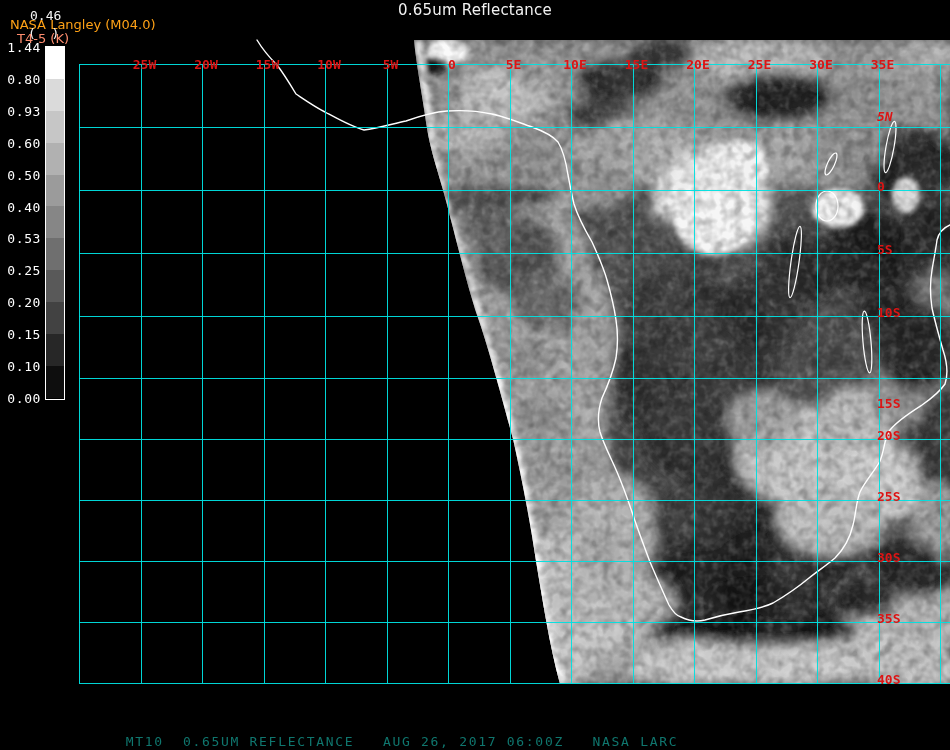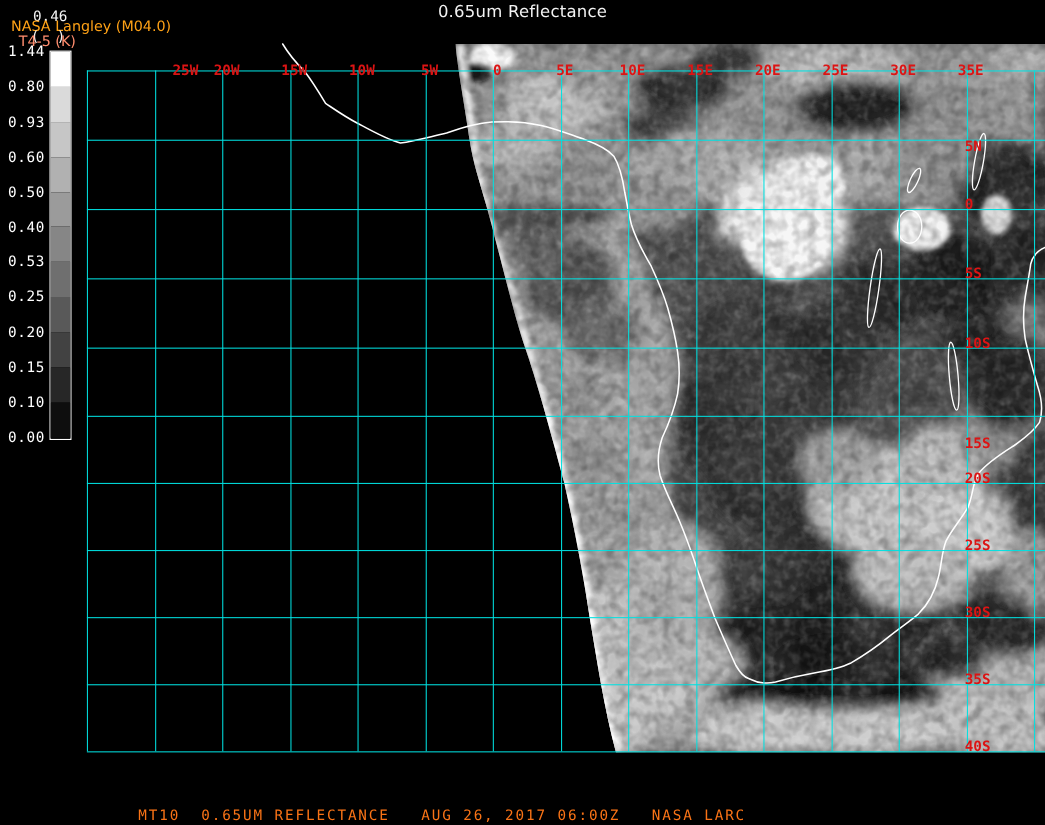--- a/index.html
+++ b/index.html
@@ -22,21 +22,21 @@
   
   .gridline-v{position:absolute;width:1px;background:rgba(0,224,224,0.95);}
   .gridline-h{position:absolute;height:1px;background:rgba(0,224,224,0.95);}
   .lon-label{position:absolute;transform:translateX(-50%);color:#dc1414;
              font-family:"DejaVu Sans Mono",monospace;font-size:13px;font-weight:bold;
              line-height:13px;white-space:pre;}
   .lat-label{position:absolute;color:#dc1414;font-family:"DejaVu Sans Mono",monospace;
              font-size:13px;font-weight:bold;line-height:13px;white-space:pre;}
   
   #footer-caption{position:absolute;left:0;top:734px;width:804px;text-align:center;
-                  color:#f97316;font-family:"DejaVu Sans Mono",monospace;font-size:13px;
+                  color:#0f766e;font-family:"DejaVu Sans Mono",monospace;font-size:13px;
                   letter-spacing:1.7px;white-space:pre;}
   svg{position:absolute;left:0;top:0;}
 </style>
 </head>
 <body>
 
 <div id="canvas">
 
   <svg width="950" height="750" viewBox="0 0 950 750">
     <defs>
@@ -224,34 +224,34 @@
       <div class="gridline-h" style="left: 79px; top: 127px; width: 871px;"></div>
       <div class="gridline-h" style="left: 79px; top: 190px; width: 871px;"></div>
       <div class="gridline-h" style="left: 79px; top: 253px; width: 871px;"></div>
       <div class="gridline-h" style="left: 79px; top: 315.5px; width: 871px;"></div>
       <div class="gridline-h" style="left: 79px; top: 377.5px; width: 871px;"></div>
       <div class="gridline-h" style="left: 79px; top: 439px; width: 871px;"></div>
       <div class="gridline-h" style="left: 79px; top: 500px; width: 871px;"></div>
       <div class="gridline-h" style="left: 79px; top: 561px; width: 871px;"></div>
       <div class="gridline-h" style="left: 79px; top: 622px; width: 871px;"></div>
       <div class="gridline-h" style="left: 79px; top: 683px; width: 871px;"></div>
-      <span class="lon-label" style="left: 144.5px; top: 58px; margin-left: 24px;">25W</span>
+      <span class="lon-label" style="left: 144.5px; top: 58px;">25W</span>
       <span class="lon-label" style="left: 206px; top: 58px;">20W</span>
       <span class="lon-label" style="left: 267.5px; top: 58px;">15W</span>
       <span class="lon-label" style="left: 329px; top: 58px;">10W</span>
       <span class="lon-label" style="left: 390.5px; top: 58px;">5W</span>
       <span class="lon-label" style="left: 452px; top: 58px;">0</span>
       <span class="lon-label" style="left: 513.5px; top: 58px;">5E</span>
       <span class="lon-label" style="left: 575px; top: 58px;">10E</span>
       <span class="lon-label" style="left: 636.5px; top: 58px;">15E</span>
       <span class="lon-label" style="left: 698px; top: 58px;">20E</span>
       <span class="lon-label" style="left: 759.5px; top: 58px;">25E</span>
       <span class="lon-label" style="left: 821px; top: 58px;">30E</span>
       <span class="lon-label" style="left: 882.5px; top: 58px;">35E</span>
-      <span class="lat-label" style="left: 877px; top: 127px;">5N</span>
+      <span class="lat-label" style="left: 877px; top: 110px; font-style: italic;">5N</span>
       <span class="lat-label" style="left: 877px; top: 180px;">0</span>
       <span class="lat-label" style="left: 877px; top: 243px;">5S</span>
       <span class="lat-label" style="left: 877px; top: 305.5px;">10S</span>
       <span class="lat-label" style="left: 877px; top: 367.5px; margin-top: 29px;">15S</span>
       <span class="lat-label" style="left: 877px; top: 429px;">20S</span>
       <span class="lat-label" style="left: 877px; top: 490px;">25S</span>
       <span class="lat-label" style="left: 877px; top: 551px;">30S</span>
       <span class="lat-label" style="left: 877px; top: 612px;">35S</span>
       <span class="lat-label" style="left: 877px; top: 673px;">40S</span>
     </div>

